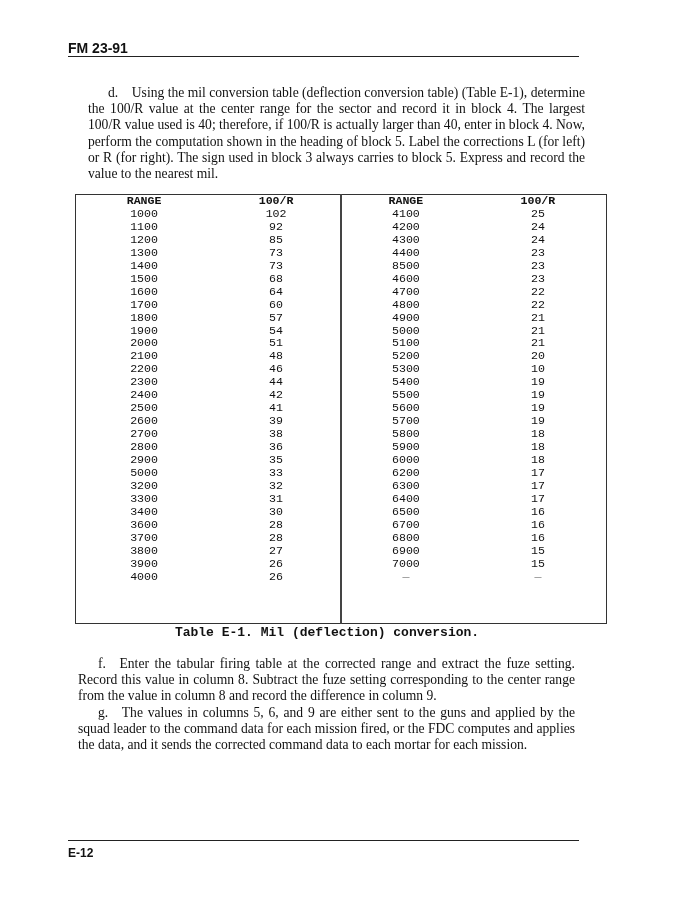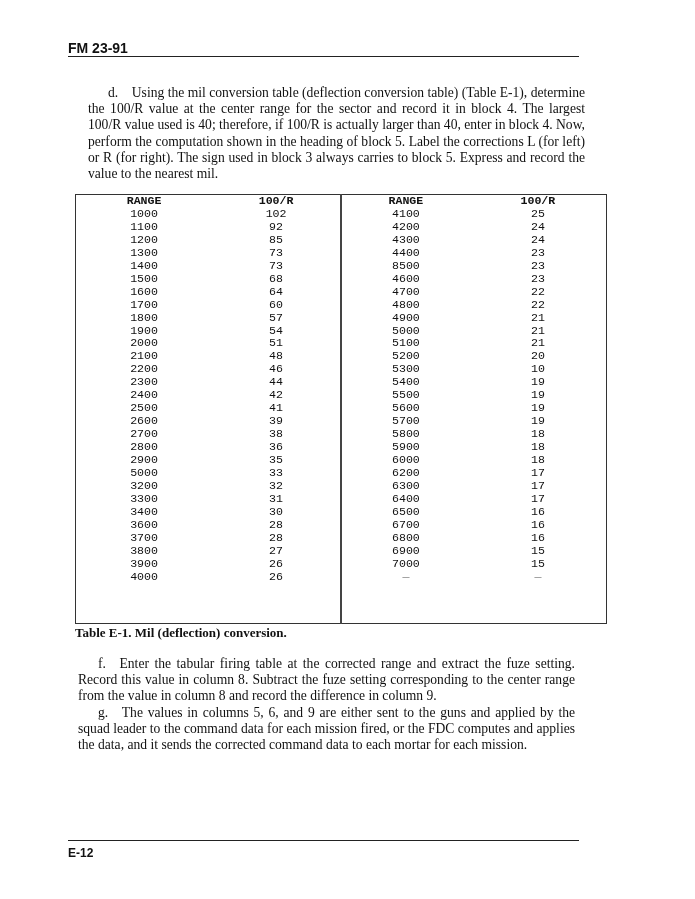--- a/index.html
+++ b/index.html
@@ -15,21 +15,21 @@
   table.conv { position: absolute; left: 75px; top: 194px; width: 532px; height: 430px; border-collapse: collapse; border: 1.5px solid #333; font-family: Liberation Mono, monospace; font-size: 11.6px; }
   table.conv td, table.conv th { padding: 0; text-align: center; line-height: 12.95px; height: 12.95px; }
   table.conv th { font-weight: bold; font-size: 11.6px; }
   table.conv .c1 { width: 130px; } 
   table.conv .c2 { width: 122px; }
   table.conv .c3 { width: 122px; }
   table.conv .c4 { width: 130px; }
   table.conv .div { border-right: 2px solid #444; }
   table.conv tr.filler td { height: auto; }
   .dash { color: #888; }
-  .caption { position: absolute; left: 75px; width: 504px; top: 625px; text-align: left; font-family: Liberation Serif, serif; font-weight: bold; font-size: 13px; }
+  .caption { position: absolute; left: 75px; width: 504px; top: 625px; text-align: center; font-family: Liberation Mono, monospace; font-weight: bold; font-size: 13px; }
   .pgnum { position: absolute; left: 68px; top: 846px; font-family: "Liberation Sans", sans-serif; font-weight: bold; font-size: 12px; }
 </style>
 </head>
 <body>
 
 <div class="hdr">FM 23-91</div>
 <div class="rule top"></div>
 
 <div class="para p-d">
   <p>d. Using the mil conversion table (deflection conversion table) (Table E-1), determine the 100/R value at the center range for the sector and record it in block 4.  The largest 100/R value used is 40; therefore, if 100/R is actually larger than 40, enter in block 4.  Now, perform the computation shown in the heading of block 5.  Label the corrections L (for left) or R (for right).  The sign used in block 3 always carries to block 5.  Express and record the value to the nearest mil.</p>

